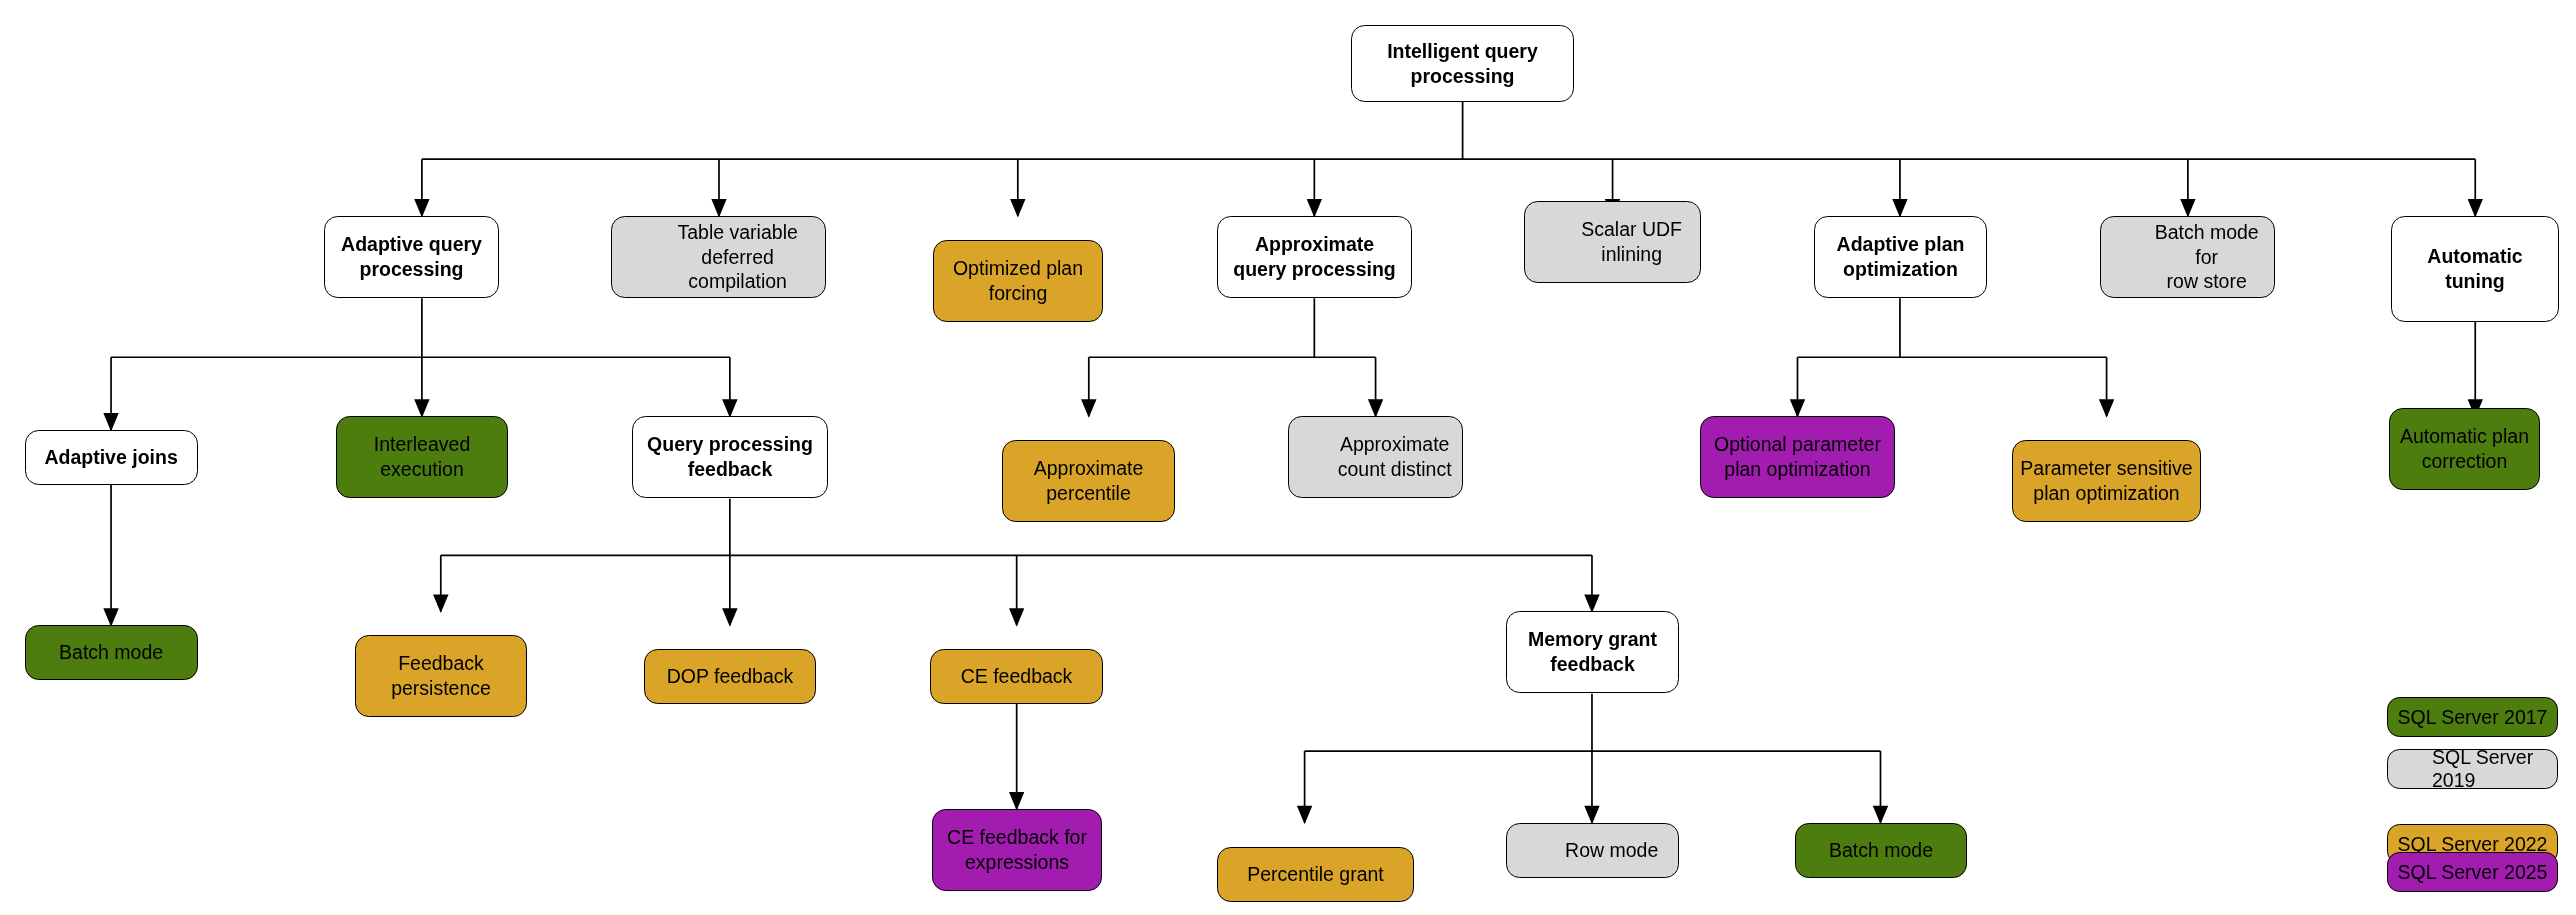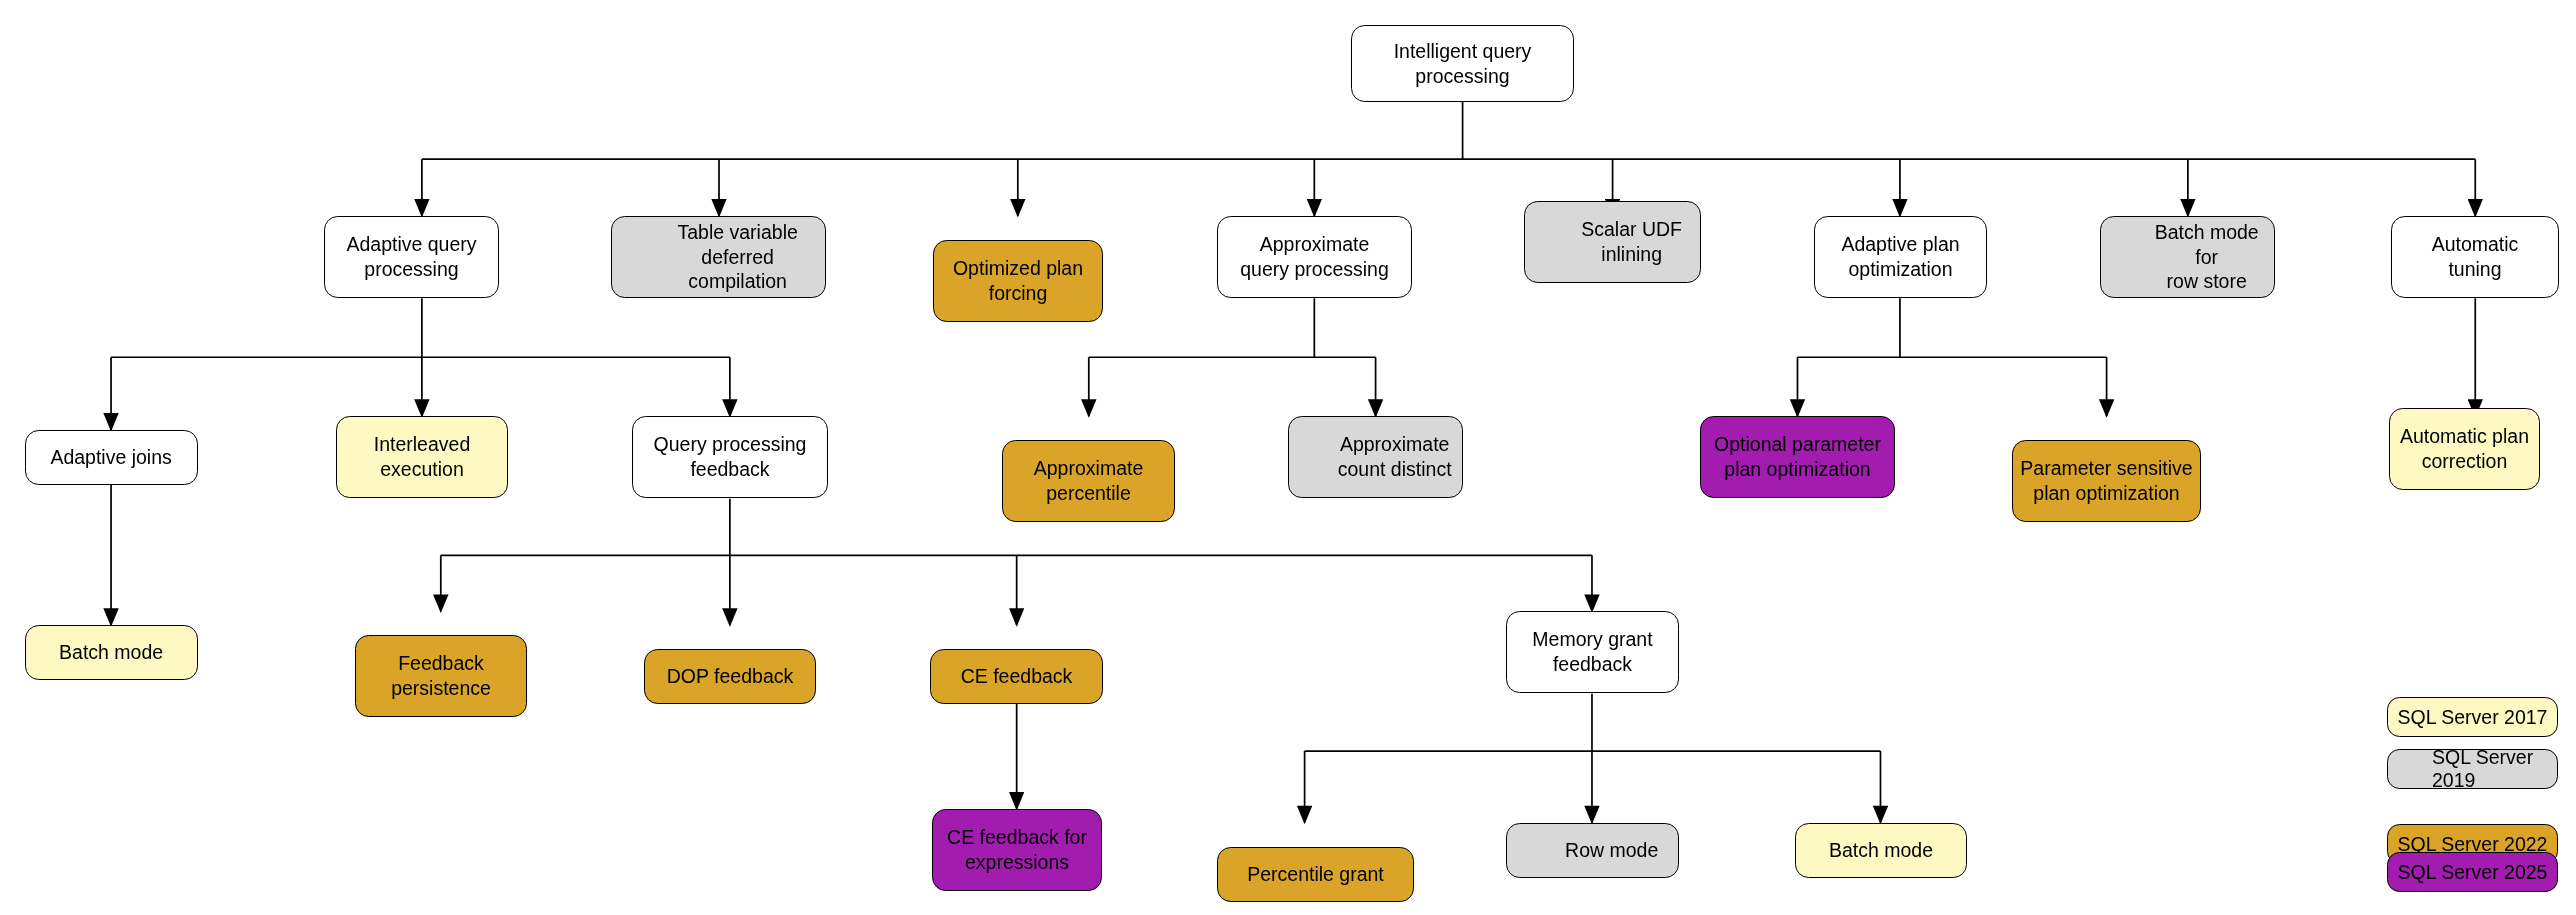--- a/index.html
+++ b/index.html
@@ -4,22 +4,22 @@
 <style>
   html,body{margin:0;padding:0;background:#ffffff;}
   #canvas{position:relative;width:2576px;height:916px;background:#ffffff;overflow:hidden;
           font-family:"Liberation Sans","DejaVu Sans",sans-serif;color:#000;}
   #wires{position:absolute;left:0;top:0;width:2576px;height:916px;pointer-events:none;}
   #wires path{stroke:#000;stroke-width:3;fill:none;}
   .node{position:absolute;display:flex;align-items:center;justify-content:center;
         text-align:center;border:1.7px solid #000;border-radius:13.7px;
         font-size:19.5px;line-height:1.26;white-space:pre-line;box-sizing:border-box;
         background:#fff;padding:2.3px 5.7px;}
-  .hdr{font-weight:400;background:#ffffff;}
-  .v2017{background:#fef9c3;}
+  .hdr{font-weight:700;background:#ffffff;}
+  .v2017{background:#4d7c0f;}
   .v2019{background:#d8d8d8;padding-left:44px;}
   .v2022{background:#d9a427;margin-top:24px;}
   .v2025{background:#a21caf;text-align:center;}
   .pill{position:absolute;left:2387px;width:171px;height:40px;border:1.7px solid #000;
         border-radius:12.6px;display:flex;align-items:center;justify-content:center;
         font-size:19.5px;box-sizing:border-box;}
 </style>
 </head>
 <body>
 
@@ -78,21 +78,21 @@
   <div class="node v2022" style="left:933px;top:216px;width:170px;height:82px">Optimized plan
 forcing</div>
   <div class="node hdr" style="left:1217px;top:216px;width:195px;height:82px">Approximate
 query processing</div>
   <div class="node v2019" style="left:1524px;top:201px;width:177px;height:82px">Scalar UDF
 inlining</div>
   <div class="node hdr" style="left:1814px;top:216px;width:173px;height:82px">Adaptive plan
 optimization</div>
   <div class="node v2019" style="left:2100px;top:216px;width:175px;height:82px">Batch mode for
 row store</div>
-  <div class="node hdr" style="left:2391px;top:216px;width:168px;height:82px">Automatic
+  <div class="node hdr" style="left:2391px;top:216px;width:168px;height:106px">Automatic
 tuning</div>
 
   <div class="node hdr" style="left:24.6px;top:430px;width:173px;height:55px">Adaptive joins</div>
   <div class="node v2017" style="left:336px;top:416px;width:172px;height:82px">Interleaved
 execution</div>
   <div class="node hdr" style="left:632px;top:416px;width:196px;height:82px">Query processing
 feedback</div>
   <div class="node v2022" style="left:1002px;top:416px;width:173px;height:82px">Approximate
 percentile</div>
   <div class="node v2019" style="left:1288px;top:416px;width:175px;height:82px">Approximate

